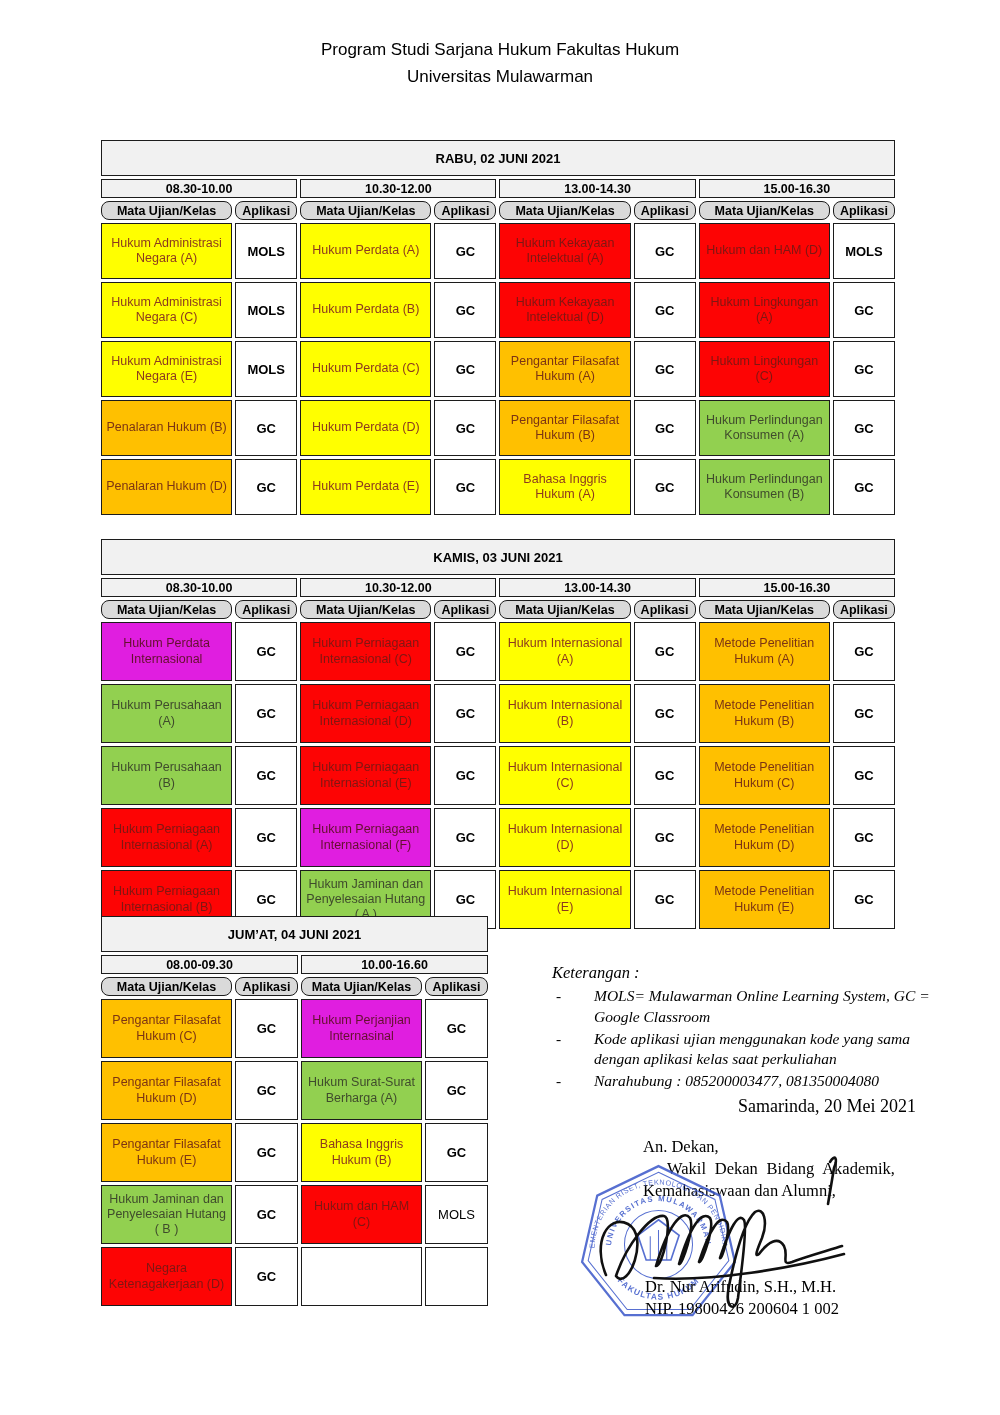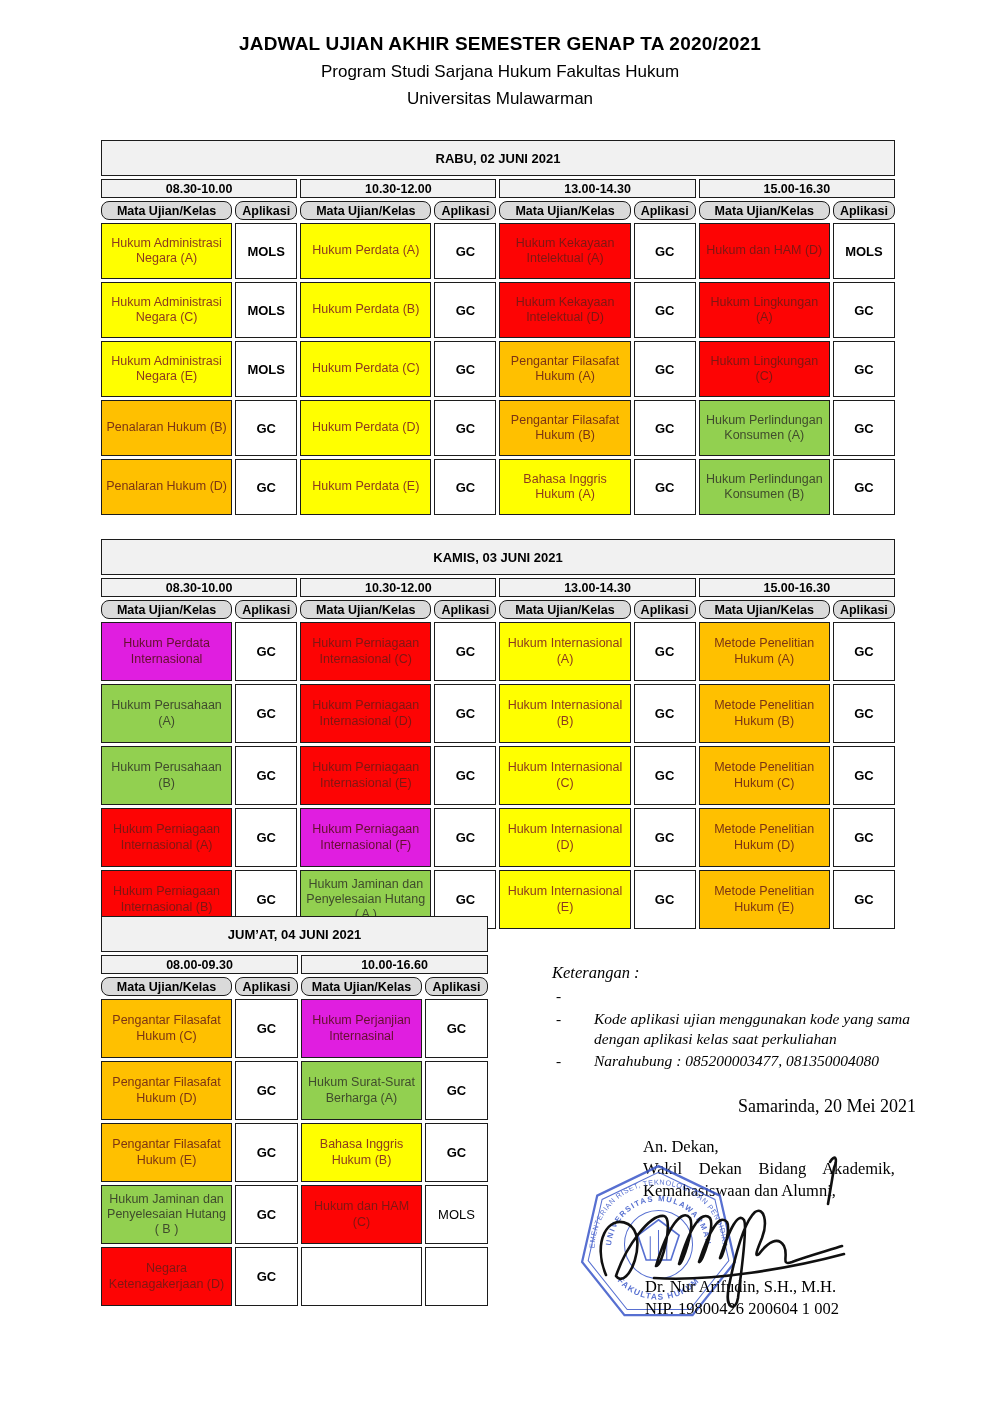--- a/index.html
+++ b/index.html
@@ -37,33 +37,32 @@
   .note-item{display:flex;margin-top:2px;}
   .note-dash{width:38px;padding-left:4px;flex:none;}
   .note-text{flex:1;}
 
   .city-date{position:absolute;left:738px;top:1096px;
              font-family:"Liberation Serif",serif;font-size:18px;}
 
   
   .sig-text{position:absolute;left:643px;top:1136px;width:252px;z-index:1;
             font-family:Liberation Serif, serif;font-size:16.5px;line-height:1.32;}
-  .sig-justify{text-align:justify;text-align-last:justify;}
+  .sig-justify{text-align:justify;text-align-last:justify;margin-left:24px;}
   .sig-name{position:absolute;left:645px;top:1276px;z-index:3;
             font-family:"Liberation Serif",serif;font-size:16.5px;line-height:1.35;}
   .stamp{position:absolute;left:576px;top:1162px;z-index:2;opacity:.85;}
   .signature-svg{position:absolute;left:592px;top:1150px;z-index:4;}
 </style>
 </head>
 <body>
 
 <div class="page">
 
   <div class="title-block">
-    <div class="title-main">JADWAL UJIAN AKHIR SEMESTER GENAP TA 2020/2021</div>
     <div class="title-sub">Program Studi Sarjana Hukum Fakultas Hukum</div>
     <div class="title-sub">Universitas Mulawarman</div>
   </div>
 
   <div class="tbl t1" style="left:98px;top:137px;">
       <table class="sched" style="width: 800px;">
         <colgroup>
           <col style="width: 131px;">
           <col style="width: 62px;">
           <col style="width: 131px;">
@@ -291,20 +290,21 @@
           </tr>
         </tbody>
       </table>
     </div>
 
   <div class="notes">
     <div class="note-head">Keterangan :</div>
     <div>
         <div class="note-item">
           <span class="note-dash">-</span>
+          <span class="note-text">MOLS= Mulawarman Online Learning System, GC = Google Classroom</span>
         </div>
         <div class="note-item">
           <span class="note-dash">-</span>
           <span class="note-text">Kode aplikasi ujian menggunakan kode yang sama dengan aplikasi kelas saat perkuliahan</span>
         </div>
         <div class="note-item">
           <span class="note-dash">-</span>
           <span class="note-text">Narahubung : 085200003477, 081350004080</span>
         </div>
       </div>

